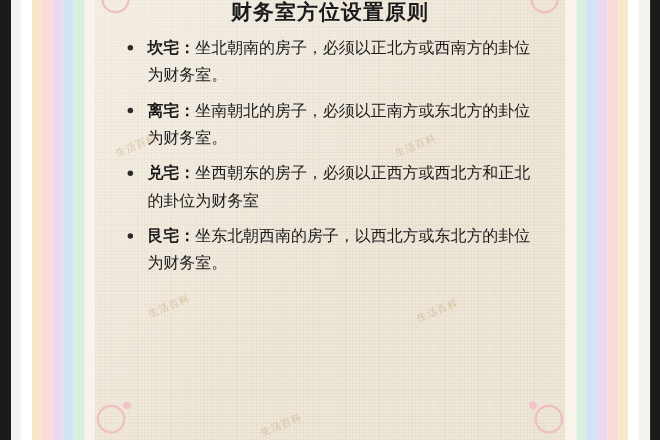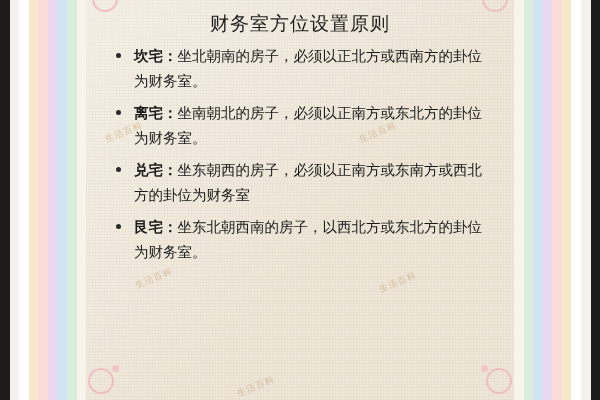--- a/index.html
+++ b/index.html
@@ -38,24 +38,24 @@
     overflow: hidden;
   }
   .paper-inner {
     position: absolute;
     inset: 0;
     padding: 0 18px;
   }
 
   .doc-title {
     margin: 0;
-    padding-top: 12px;
+    padding-top: 0;
     text-align: center;
     font-size: 19px;
-    font-weight: normal;
+    font-weight: bold;
     color: #1b1b1b;
     letter-spacing: 1px;
     line-height: 24px;
     white-space: nowrap;
   }
 
   .rules {
     margin: 8px 0 0 0;
     padding: 0;
     list-style: none;
@@ -148,21 +148,21 @@
       <li class="rule">
         <span class="bullet"></span>
         <span class="term">坎宅：</span><span class="body">坐北朝南的房子，必须以正北方或西南方的卦位为财务室。</span>
       </li>
       <li class="rule">
         <span class="bullet"></span>
         <span class="term">离宅：</span><span class="body">坐南朝北的房子，必须以正南方或东北方的卦位为财务室。</span>
       </li>
       <li class="rule">
         <span class="bullet"></span>
-        <span class="term">兑宅：</span><span class="body">坐东朝西的房子，必须以正南方或东南方或西北方的卦位为财务室</span>
+        <span class="term">兑宅：</span><span class="body">坐西朝东的房子，必须以正西方或西北方和正北的卦位为财务室</span>
       </li>
       <li class="rule">
         <span class="bullet"></span>
         <span class="term">艮宅：</span><span class="body">坐东北朝西南的房子，以西北方或东北方的卦位为财务室。</span>
       </li>
     </ul>
 
     <span class="wm" style="left:18px; top:126px;">生活百科</span>
     <span class="wm" style="left:272px; top:126px;">生活百科</span>
     <span class="wm" style="left:48px; top:272px;">生活百科</span>

